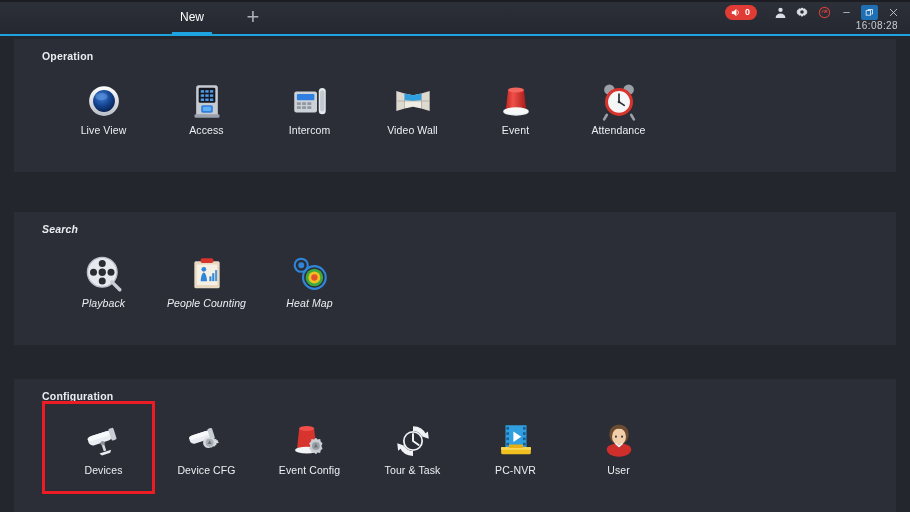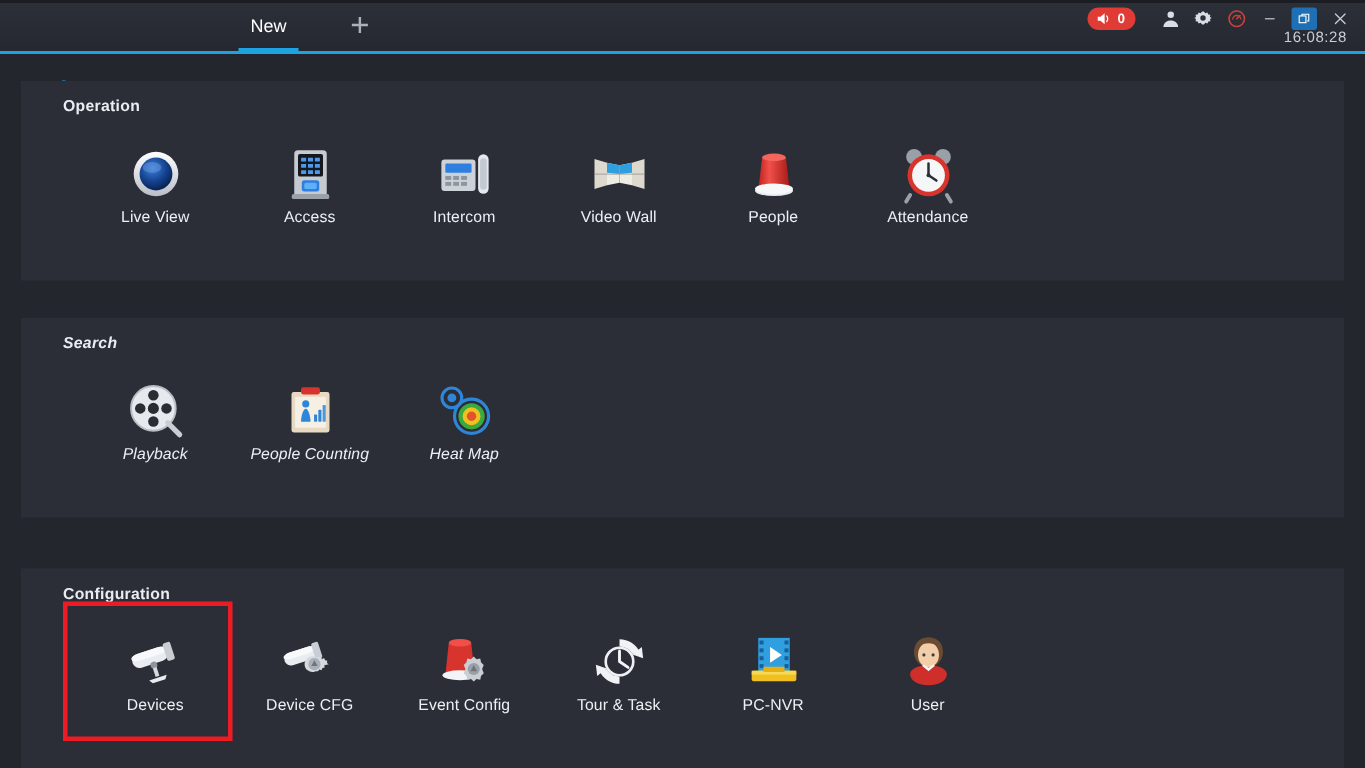--- a/index.html
+++ b/index.html
@@ -20,21 +20,21 @@
   }
   .tb-topline{ position:absolute; left:0; top:0; width:910px; height:2px; background:#1b1d22;}
   .logo { position:absolute; left:16px; top:4px; width:120px;margin-top:48px; }
   .logo-main { font-size:17px; font-weight:bold; letter-spacing:-.2px; line-height:17px; }
   .logo-main .kb { color:#2f9fe0; }
   .logo-main .i { color:#2f9fe0; }
   .logo-main .vms { color:#ffffff; }
   .logo-sub { font-size:4.4px; color:#8fb7cf; line-height:7px; letter-spacing:.1px; margin-top:1px;
               white-space:nowrap; }
 
-  .tabs { position:absolute; left:141px; top:0; height:34px; display:flex; align-items:center; }
+  .tabs { position:absolute; left:154px; top:0; height:34px; display:flex; align-items:center; }
   .tab {
     position:relative; height:34px; display:flex; align-items:center; padding:0 26px;
     font-size:12px; color:#dfe3e8; cursor:pointer;
   }
   .tab.active { color:#ffffff; }
   .tab.active:after{
     content:""; position:absolute; left:18px; right:18px; bottom:0; height:2px; background:#1da3e0;
   }
   .tab-add {
     width:46px; height:34px; display:flex; align-items:center; justify-content:center;
@@ -60,21 +60,21 @@
   .panel { position:absolute; left:14px; width:882px; background:#2b2e36; }
   .panel-title { font-size:10.5px; font-weight:bold; color:#e9ecf1; padding:11px 0 0 28px; letter-spacing:.2px; }
   .row { display:flex; padding:10px 0 0 38px; }
   .cell {
     width:103px; display:flex; flex-direction:column; align-items:center; cursor:pointer;
     padding-top:6px;
   }
   .cell .label { font-size:10.5px; color:#eceff3; letter-spacing:.1px; white-space:nowrap; }
   .ico { width:46px; height:46px; display:flex; align-items:center; justify-content:center; }
 
-  #panel-operation { top:54px; height:133px; }
+  #panel-operation { top:39px; height:133px; }
   #panel-search    { top:212px; height:133px;font-style:italic; }
   #panel-config    { top:379px; height:133px; }
 
   .highlight-box {
     position:absolute; left:42px; top:401px; width:113px; height:93px;
     border:3px solid #ed1c24; pointer-events:none;
   }
 </style>
 </head>
 <body>
@@ -245,21 +245,21 @@
                   <stop offset="35%" stop-color="#f05049"></stop>
                 <stop offset="100%" stop-color="#a81b18"></stop>
               </linearGradient>
             </defs>
             <path d="M14 10h20l3 26H11z" fill="url(#gBeacon)"></path>
             <ellipse cx="24" cy="10" rx="10" ry="3.2" fill="#f4655e"></ellipse>
             <ellipse cx="24" cy="38" rx="16" ry="4.5" fill="#e7eaee"></ellipse>
             <ellipse cx="24" cy="36.5" rx="16" ry="4.5" fill="#f6f8fa"></ellipse>
           </svg>
         </div>
-        <div class="label">People</div>
+        <div class="label">Event</div>
       </div>
 
       <div class="cell">
         <div class="ico">
           <svg width="42" height="42" viewBox="0 0 48 48">
             <circle cx="13" cy="11" r="6" fill="#9aa0a8"></circle>
             <circle cx="35" cy="11" r="6" fill="#9aa0a8"></circle>
             <path d="M10 40l-3 5M38 40l3 5" stroke="#9aa0a8" stroke-width="3" stroke-linecap="round"></path>
             <circle cx="24" cy="25" r="16" fill="#d8342e"></circle>
             <circle cx="24" cy="25" r="12.5" fill="#f4f6f8"></circle>

